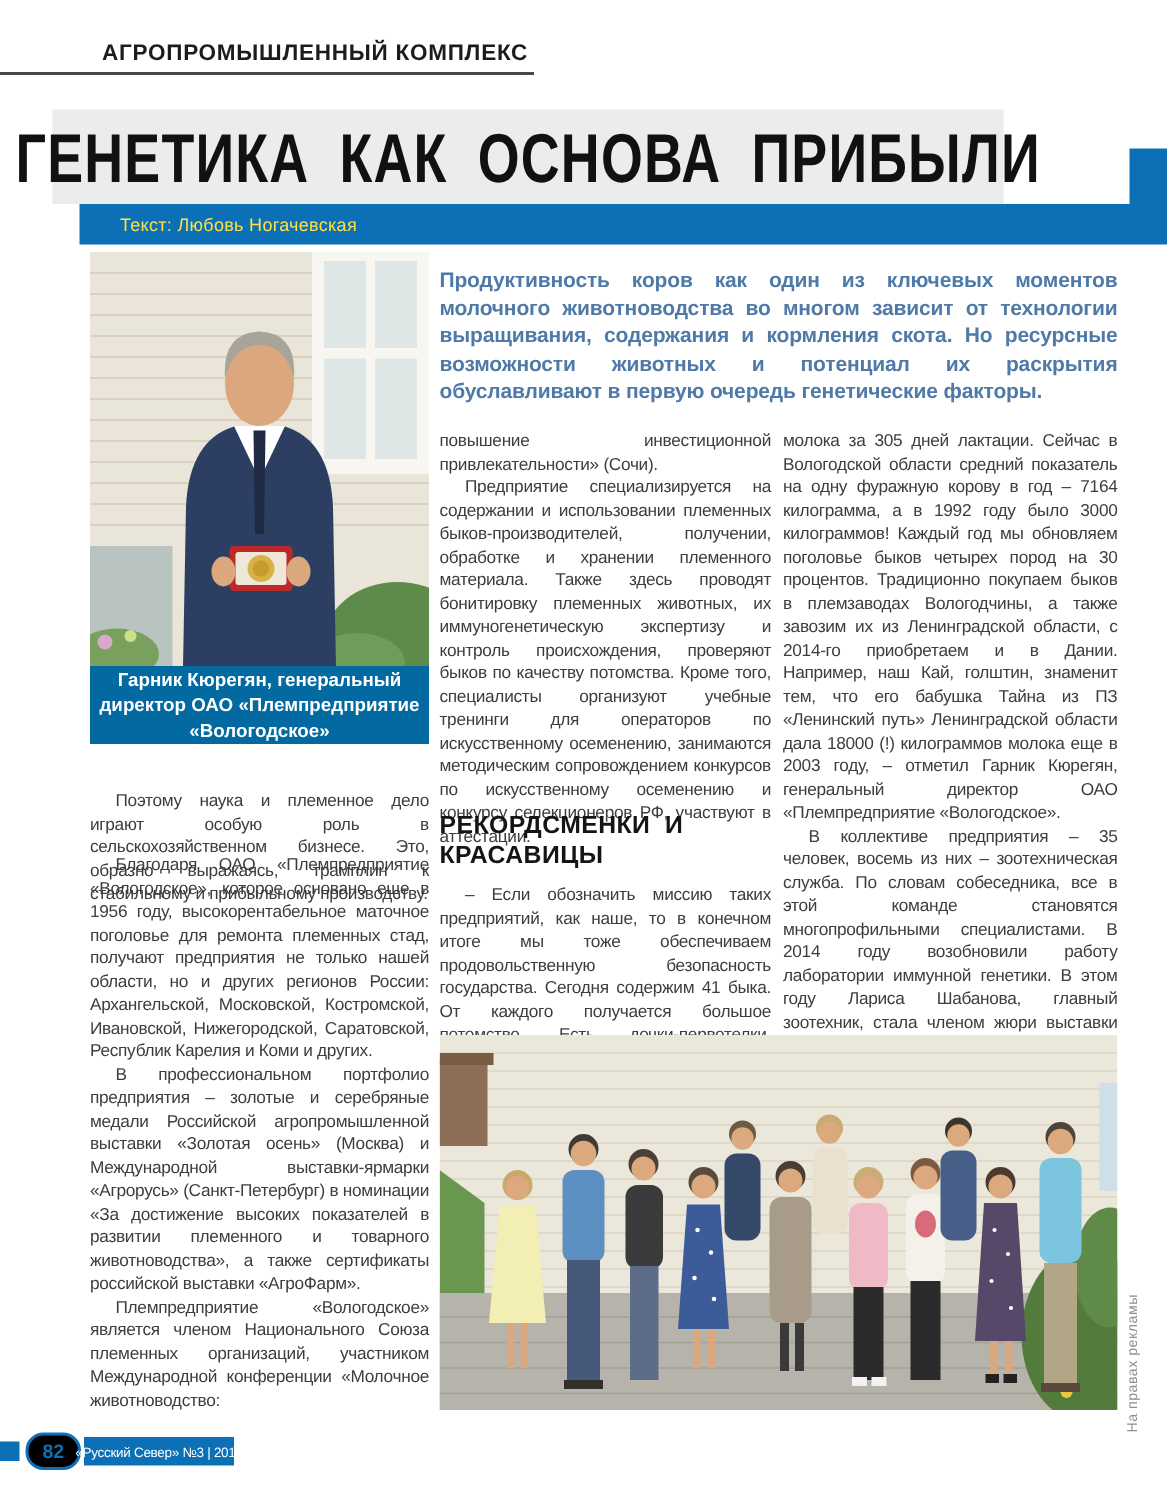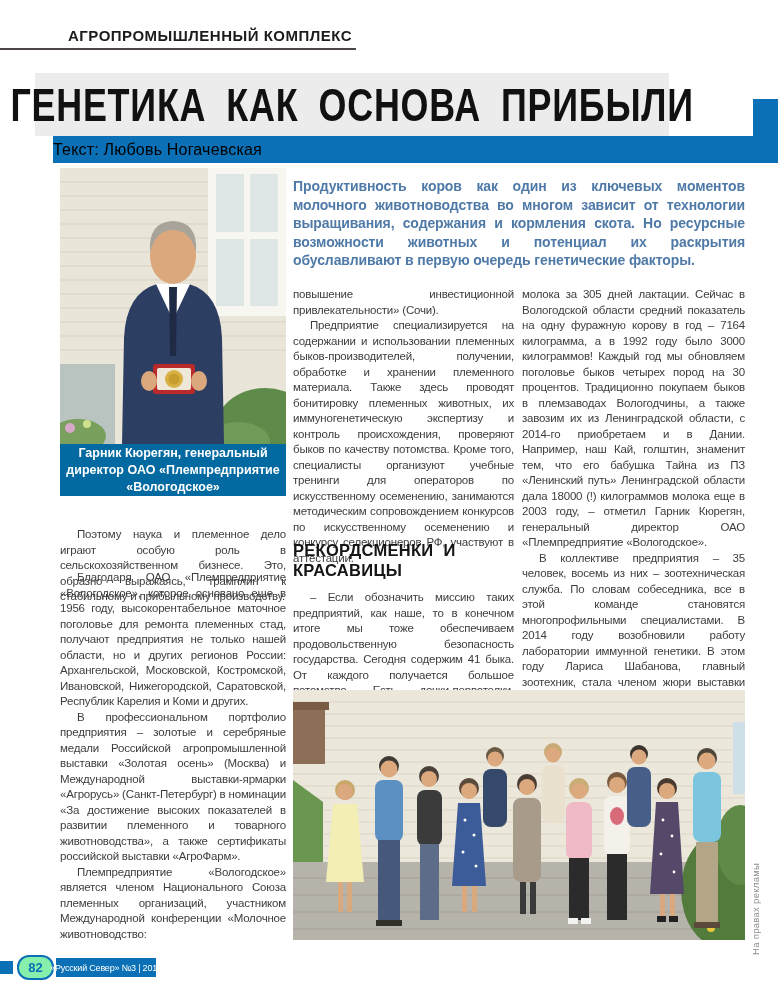--- a/index.html
+++ b/index.html
@@ -14,21 +14,21 @@
   .kicker{left:68px;top:27px;font-size:15px;font-weight:700;letter-spacing:.5px;color:#1c1c1c;}
   .kicker-underline{left:0;top:48px;width:356px;height:2px;background:#4b4543;}
 
   .title-block{left:35px;top:73px;width:634px;height:63px;background:#ececec;
     display:flex;align-items:center;justify-content:center;}
   .title-block h1{margin:0;font-size:46px;font-weight:800;color:#111;white-space:nowrap;
     transform:scaleX(.78);letter-spacing:1px;word-spacing:12px;}
   .blue-corner{left:753px;top:99px;width:25px;height:37px;background:#0b70b6;}
   .byline-bar{left:53px;top:136px;width:725px;height:27px;background:#0b70b6;
     display:flex;align-items:center;}
-  .byline-bar span{color:#000000;font-size:16px;letter-spacing:.2px;}
+  .byline-bar span{color:#fde047;font-size:12px;padding-left:27px;letter-spacing:.2px;}
 
   
   .lead{left:293px;top:177px;width:452px;font-size:14px;line-height:18.5px;font-weight:700;
     color:#4f7aa8;text-align:justify;letter-spacing:-.1px;}
 
   
   .portrait{left:60px;top:168px;width:226px;height:277px;overflow:hidden;}
   .portrait-caption{left:60px;top:444px;width:226px;height:52px;background:#0369a1;color:#fff;
     font-size:12.5px;font-weight:700;text-align:center;line-height:17px;
     display:flex;align-items:center;justify-content:center;padding:0 4px;box-sizing:border-box;}
@@ -47,21 +47,21 @@
     letter-spacing:.3px;word-spacing:5px;text-align:left;text-indent:0;}
 
   
   .group-photo{left:293px;top:690px;width:452px;height:250px;overflow:hidden;}
   .photo-caption{position:absolute;left:8px;bottom:17px;background:rgba(246,245,240,.88);
     color:#1d1d1d;font-size:11px;font-weight:700;padding:3px 9px;letter-spacing:-.1px;}
 
   
   .footer-square{left:0;top:961px;width:13px;height:13px;background:#0b70b6;}
   .footer-pill{left:17px;top:955px;width:33px;height:21px;border:2px solid #0b70b6;border-radius:12px;
-    background:#86efac;color:#0b70b6;font-size:13px;font-weight:700;
+    background:#000000;color:#0b70b6;font-size:13px;font-weight:700;
     display:flex;align-items:center;justify-content:center;}
   .footer-bar{left:56px;top:958px;width:100px;height:19px;background:#0b70b6;color:#fff;
     font-size:9px;display:flex;align-items:center;justify-content:center;letter-spacing:-.2px;white-space:nowrap;}
 
   
   .side-note{left:750px;top:855px;height:100px;writing-mode:vertical-rl;transform:rotate(180deg);
     font-size:9.5px;color:#8e8e8e;letter-spacing:.3px;}
 </style>
 </head>
 <body>

